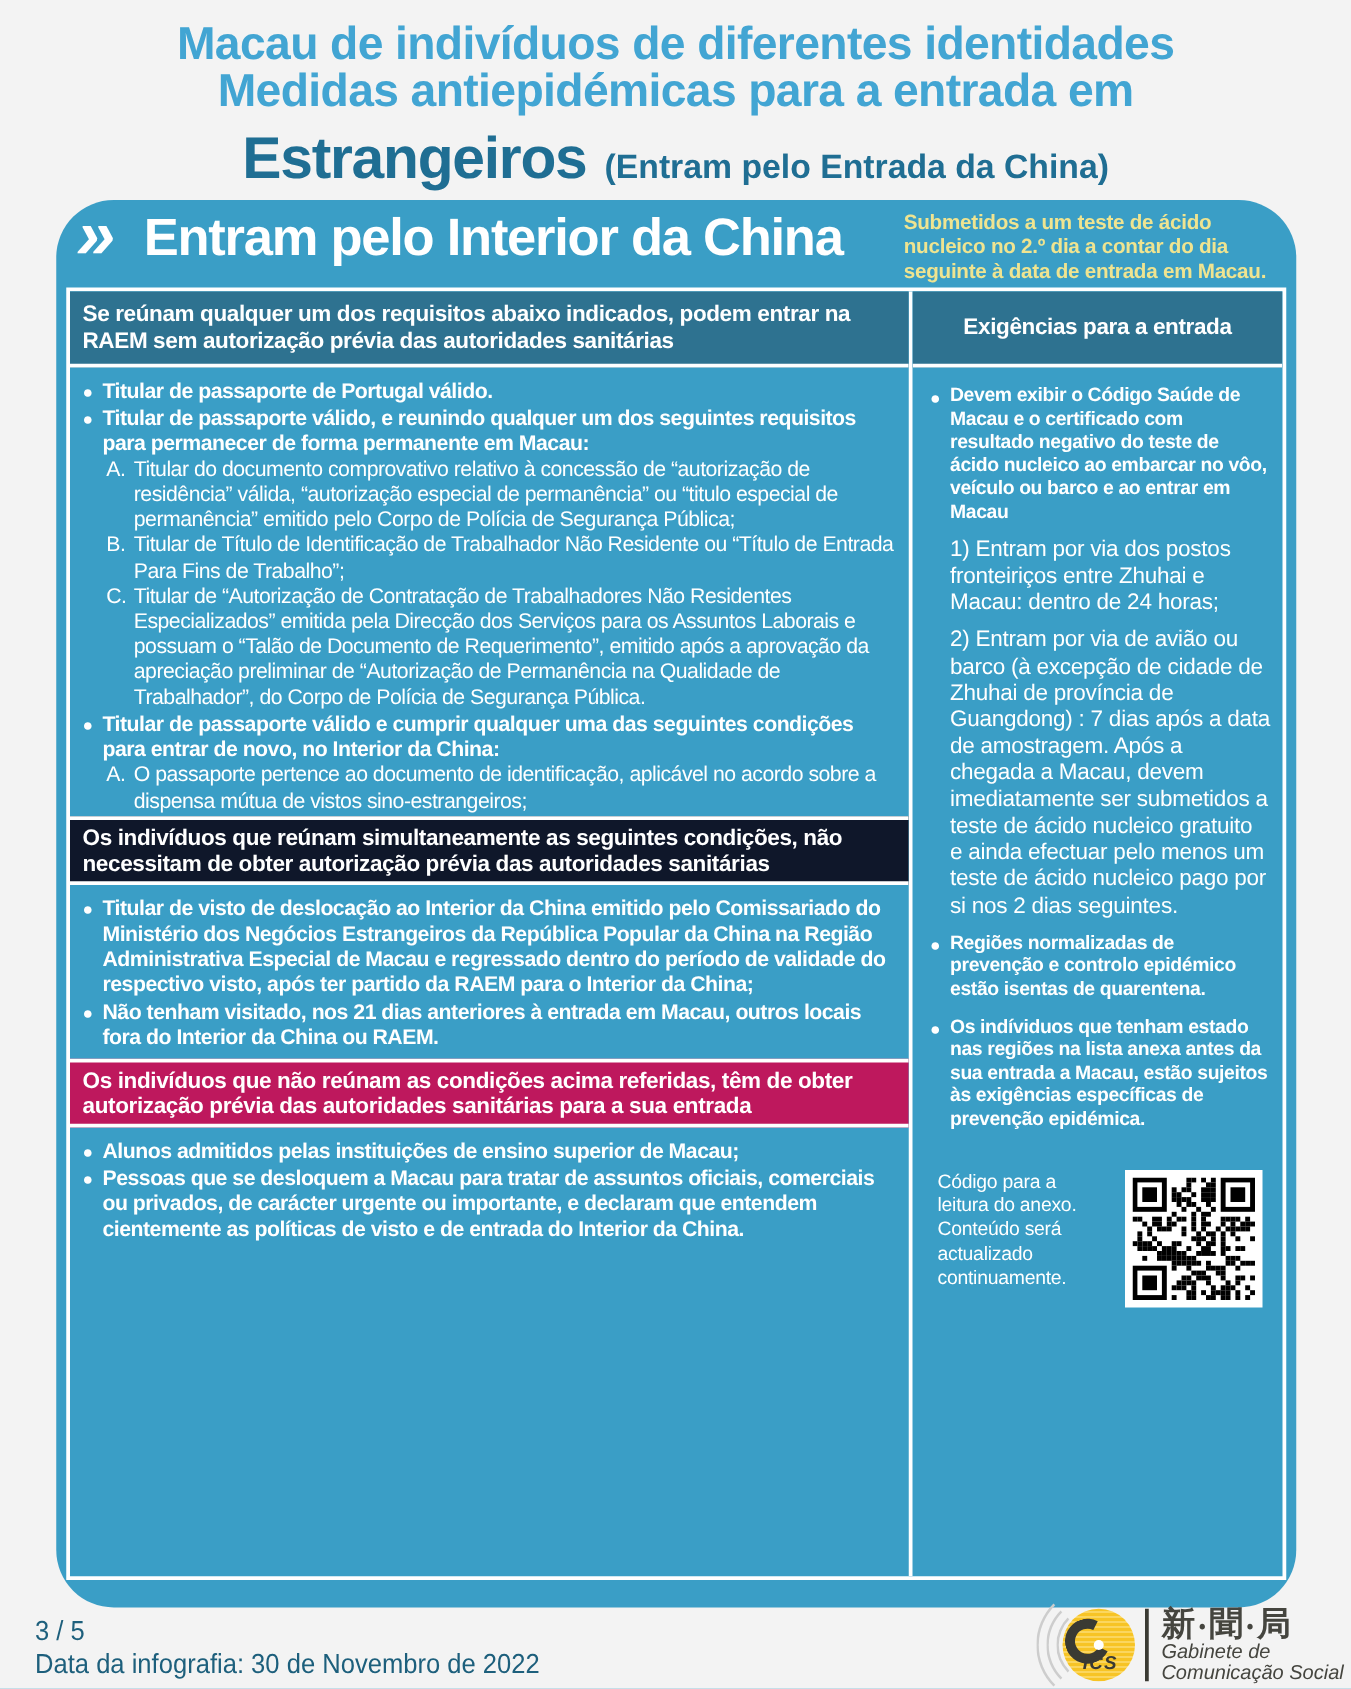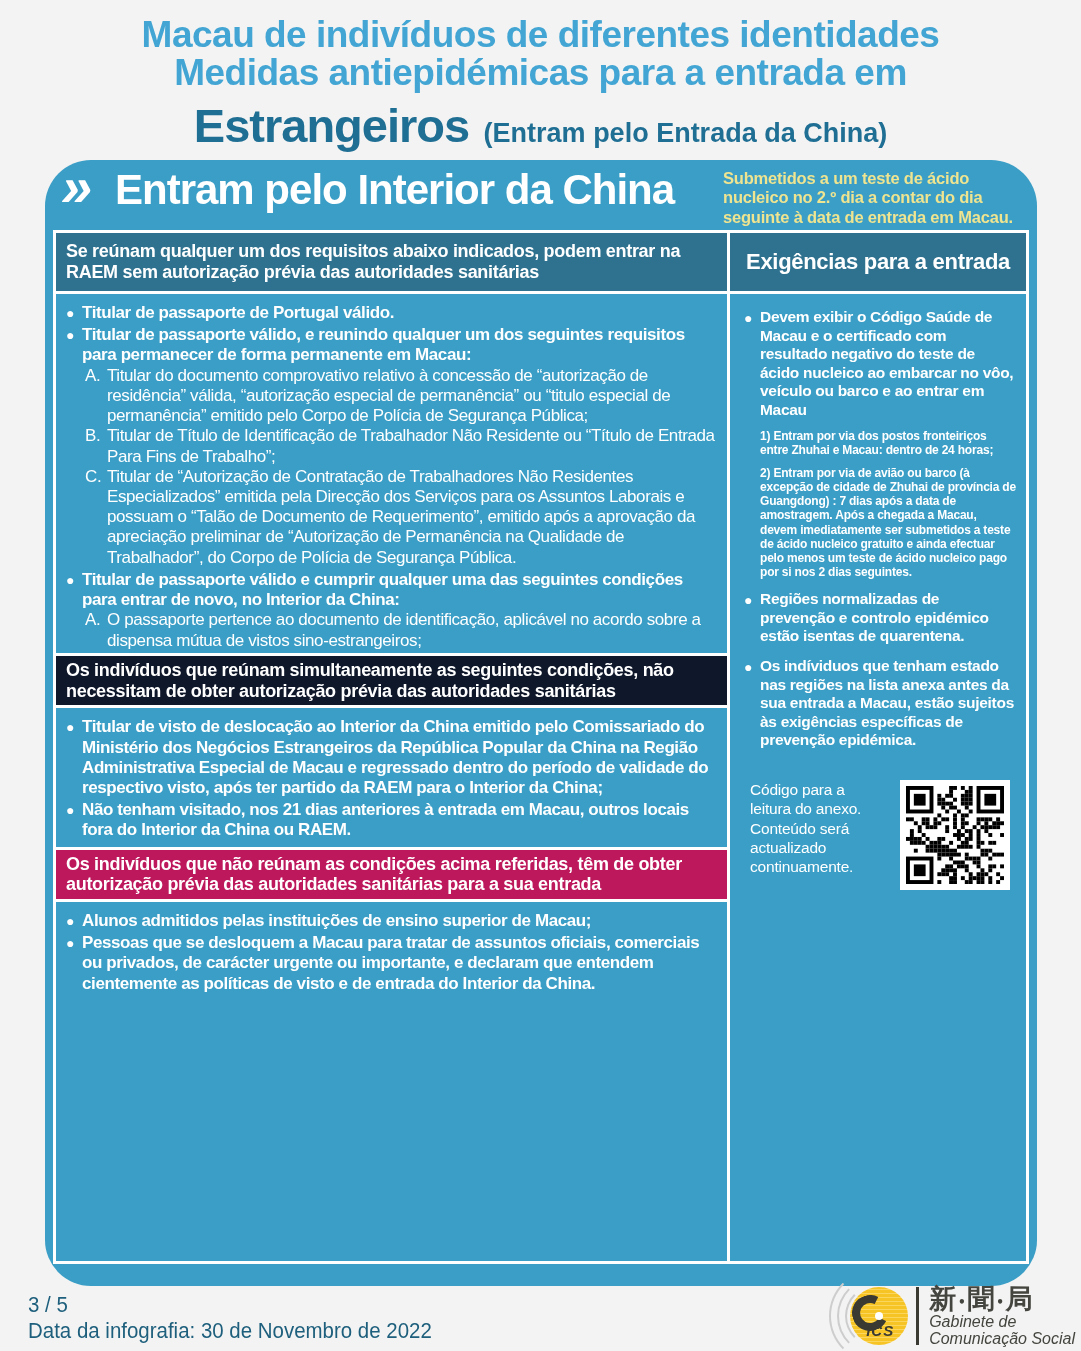--- a/index.html
+++ b/index.html
@@ -45,42 +45,42 @@
     position: absolute; left: 8px; right: 8px; top: 70px; bottom: 22px;
     border: 3px solid #fff; display: flex; overflow: hidden;
   }
   .col-left { width: 674px; border-right: 3px solid #fff; display: flex; flex-direction: column; overflow: hidden; }
   .col-right { flex: 1; display: flex; flex-direction: column; overflow: hidden; }
   .cell-header {
     height: 61px; background: #2e7290; border-bottom: 3px solid #fff;
     color: #fff; font-weight: bold; font-size: 18px; line-height: 1.18; letter-spacing: -0.3px;
     display: flex; align-items: center; padding: 2px 10px;
   }
-  .cell-header.center { justify-content: center; text-align: right; font-size: 22px; }
+  .cell-header.center { justify-content: center; text-align: right; font-size: 18px; }
   .bar {
     background: #0f172a; border-top: 3px solid #fff; border-bottom: 3px solid #fff;
     color: #fff; font-weight: bold; font-size: 18px; line-height: 1.15; letter-spacing: -0.3px;
     padding: 4px 10px;
   }
   .bar.olive { background: #be185d; }
   .body-cell { padding: 9px 8px 4px 10px; color: #fff; font-size: 17px; line-height: 1.19; letter-spacing: -0.4px; overflow: hidden; }
   .body-cell.grow { flex: 1 1 0; min-height: 0; }
   
   .bullet { display: flex; margin-bottom: 2px; }
   .bullet .dot { flex: none; width: 16px; font-size: 14px; padding-top: 2px; font-weight: bold; }
   .bullet .btext { flex: 1; }
   .bullet.bold > .btext > .lead { font-weight: bold; }
   .subitem { display: flex; font-weight: normal; }
   .subitem .slabel { flex: none; width: 25px; padding-left: 3px; }
   .subitem .stext { flex: 1; }
   
   .rbody { flex: 1 1 0; min-height: 0; padding: 14px 10px 0 14px; color: #fff; overflow: hidden; }
   .rbody .bullet { margin-bottom: 11px; }
   .rbody .bullet .lead { font-size: 15.5px; line-height: 1.2; letter-spacing: -0.3px; }
-  .rbody .para { font-weight: bold; font-size: 12px; line-height: 1.18; letter-spacing: -0.2px; margin-top: 9px; }
+  .rbody .para { font-weight: normal; font-size: 18px; line-height: 1.18; letter-spacing: -0.2px; margin-top: 9px; }
   .qr-block { display: flex; margin-top: 30px; padding-left: 6px; }
   .qr-caption { width: 122px; font-size: 15.5px; line-height: 1.25; letter-spacing: -0.2px; font-weight: normal; }
   .qr-box { margin-left: 28px; width: 110px; height: 110px; background: #fff; padding: 6px; }
   .qr-box svg { display: block; width: 98px; height: 98px; fill: #000; }
   
   .footer-pagenum, .footer-date {
     position: absolute; left: 28px; color: #1d5f7c; font-size: 22px;
     transform: scaleX(0.93); transform-origin: left center; white-space: nowrap;
   }
   .footer-pagenum { top: 1292px; }

